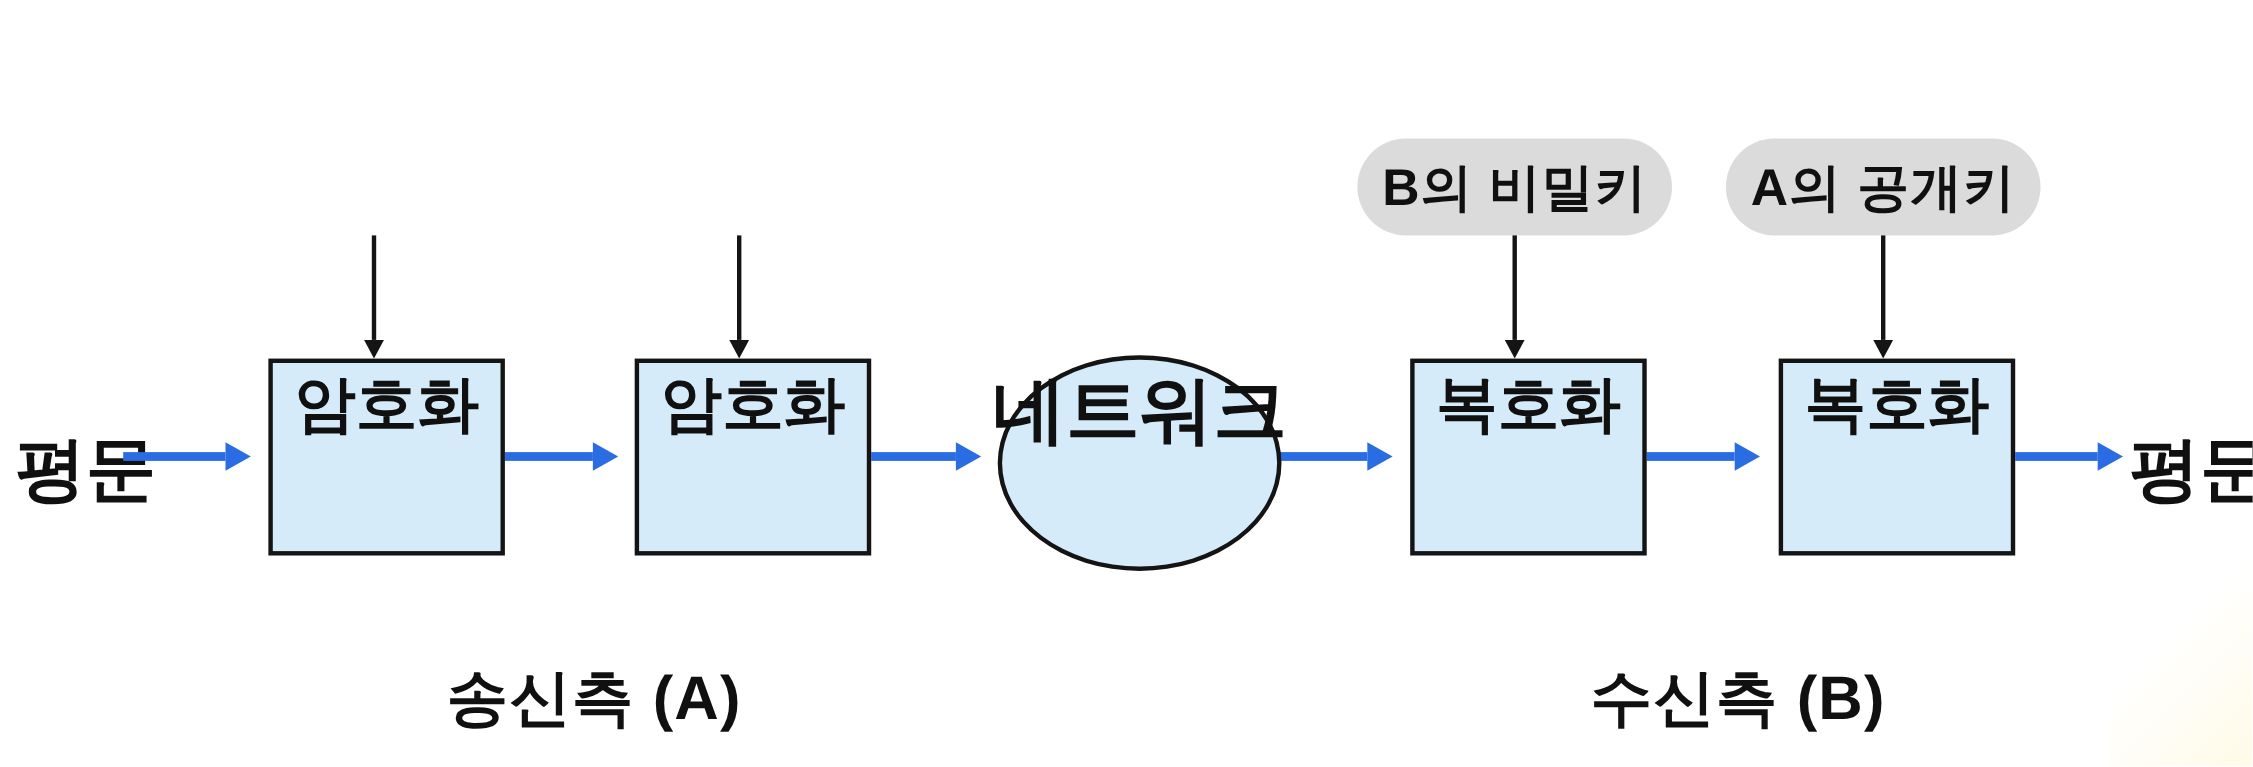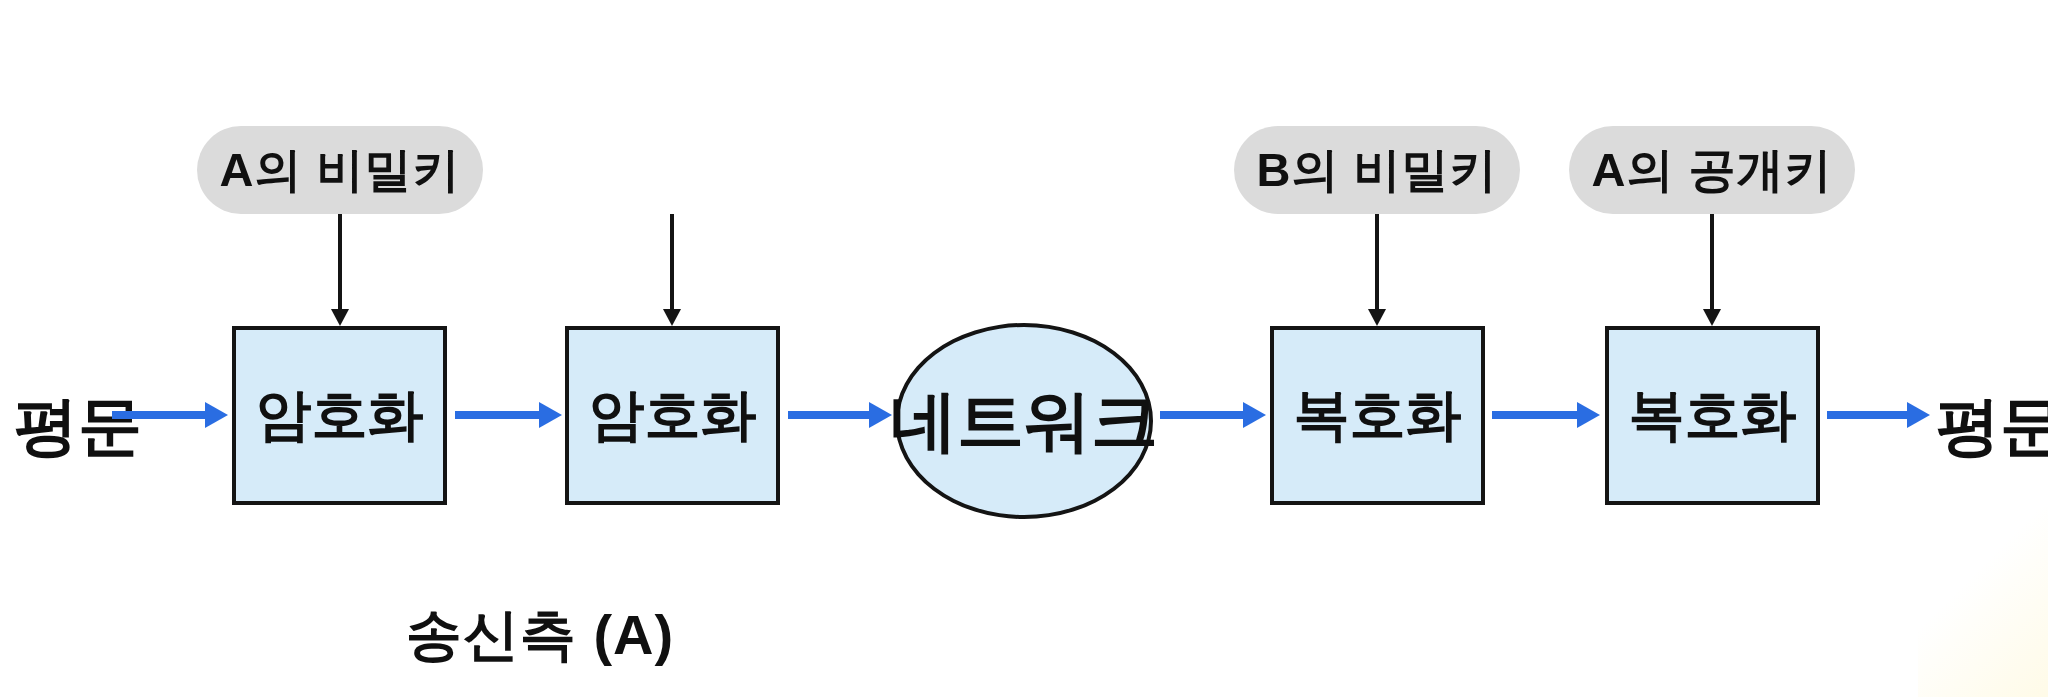--- a/index.html
+++ b/index.html
@@ -19,23 +19,23 @@
   .varrow .head{width:0;height:0;border-left:9px solid transparent;
                 border-right:9px solid transparent;border-top:17px solid var(--key-arrow,#141414);}
 
   
   .harrow{position:absolute;top:402px;height:26px;display:flex;align-items:center;}
   .harrow .shaft{flex:1;height:8px;background:var(--flow-arrow,#2a6de2);}
   .harrow .head{width:0;height:0;border-top:13px solid transparent;
                 border-bottom:13px solid transparent;border-left:23px solid var(--flow-arrow,#2a6de2);}
 
   
-  .node{position:absolute;display:flex;align-items:center;justify-content:center;
+  .node{position:absolute;display:flex;align-items:flex-start;justify-content:center;
         background:var(--node-fill,#d6ebf9);border:4px solid var(--node-border,#141414);
-        box-sizing:border-box;font-weight:700;white-space:nowrap;}
+        box-sizing:border-box;font-weight:700;white-space:nowrap;margin-left:12px;}
   .node.rect{top:326px;width:215px;height:179px;font-size:56px;}
   .node.ellipse{top:323px;width:258px;height:196px;border-radius:50%;font-size:67px;}
 
   
   .io-label{position:absolute;top:383px;font-size:64px;font-weight:700;white-space:nowrap;}
 
   
   .group-label{position:absolute;top:598px;font-size:56px;font-weight:700;
                transform:translateX(-50%);letter-spacing:1px;white-space:nowrap;}
 
@@ -43,23 +43,20 @@
   .corner-tint{position:absolute;right:0;bottom:0;width:130px;height:190px;
                background:linear-gradient(135deg,rgba(255,252,235,0) 38%,rgba(255,248,216,0.6) 100%);}
 </style>
 </head>
 <body>
 
 <div class="canvas">
 
   <div class="corner-tint"></div>
 
-  <div class="pill" style="left:340px">
-    <span>A의 비밀키</span>
-  </div>
   <div class="pill" style="left:1377px">
     <span>B의 비밀키</span>
   </div>
   <div class="pill" style="left:1712px">
     <span>A의 공개키</span>
   </div>
 
   <div class="varrow" style="left:340px">
     <div class="shaft"></div>
     <div class="head"></div>
@@ -116,14 +113,15 @@
   <div class="node rect" style="left:1270px">
     <span>복호화</span>
   </div>
   <div class="node rect" style="left:1605px">
     <span>복호화</span>
   </div>
 
   <div class="io-label" style="left:1936px">평문</div>
 
   <div class="group-label" style="left:540px">송신측 (A)</div>
+  <div class="group-label" style="left:1580px">수신측 (B)</div>
 
 </div>
 
 </body></html>

